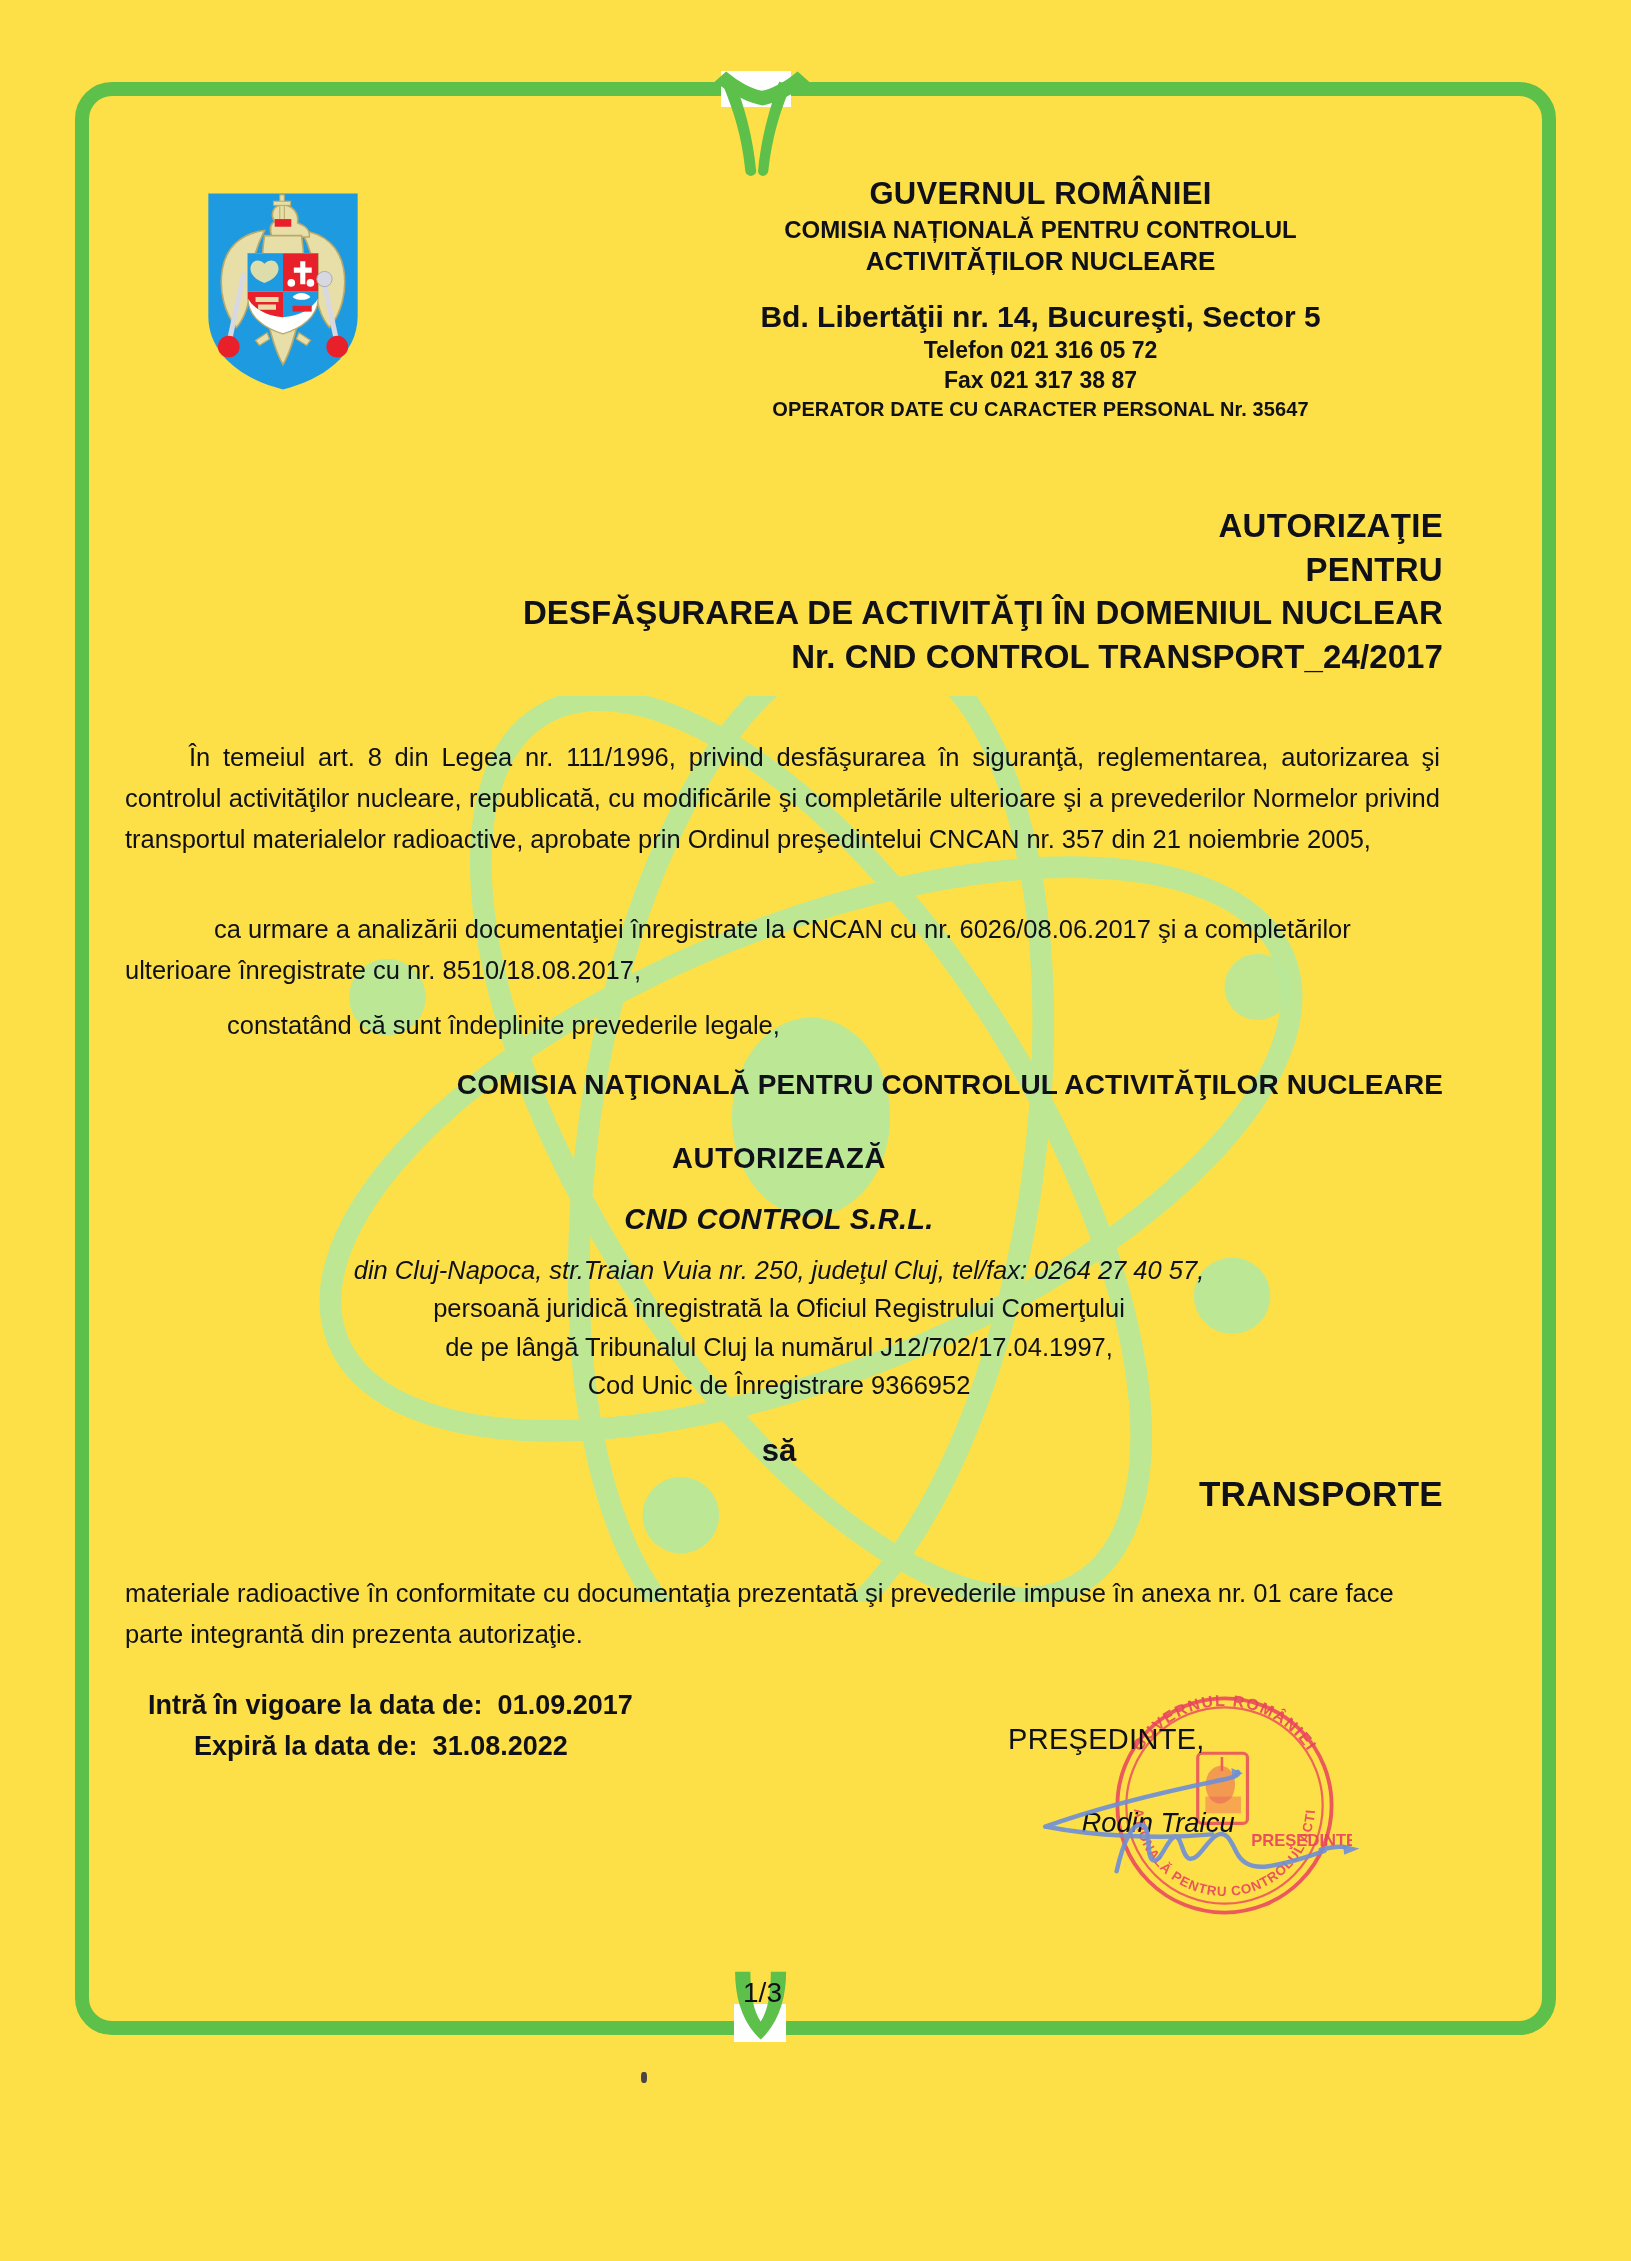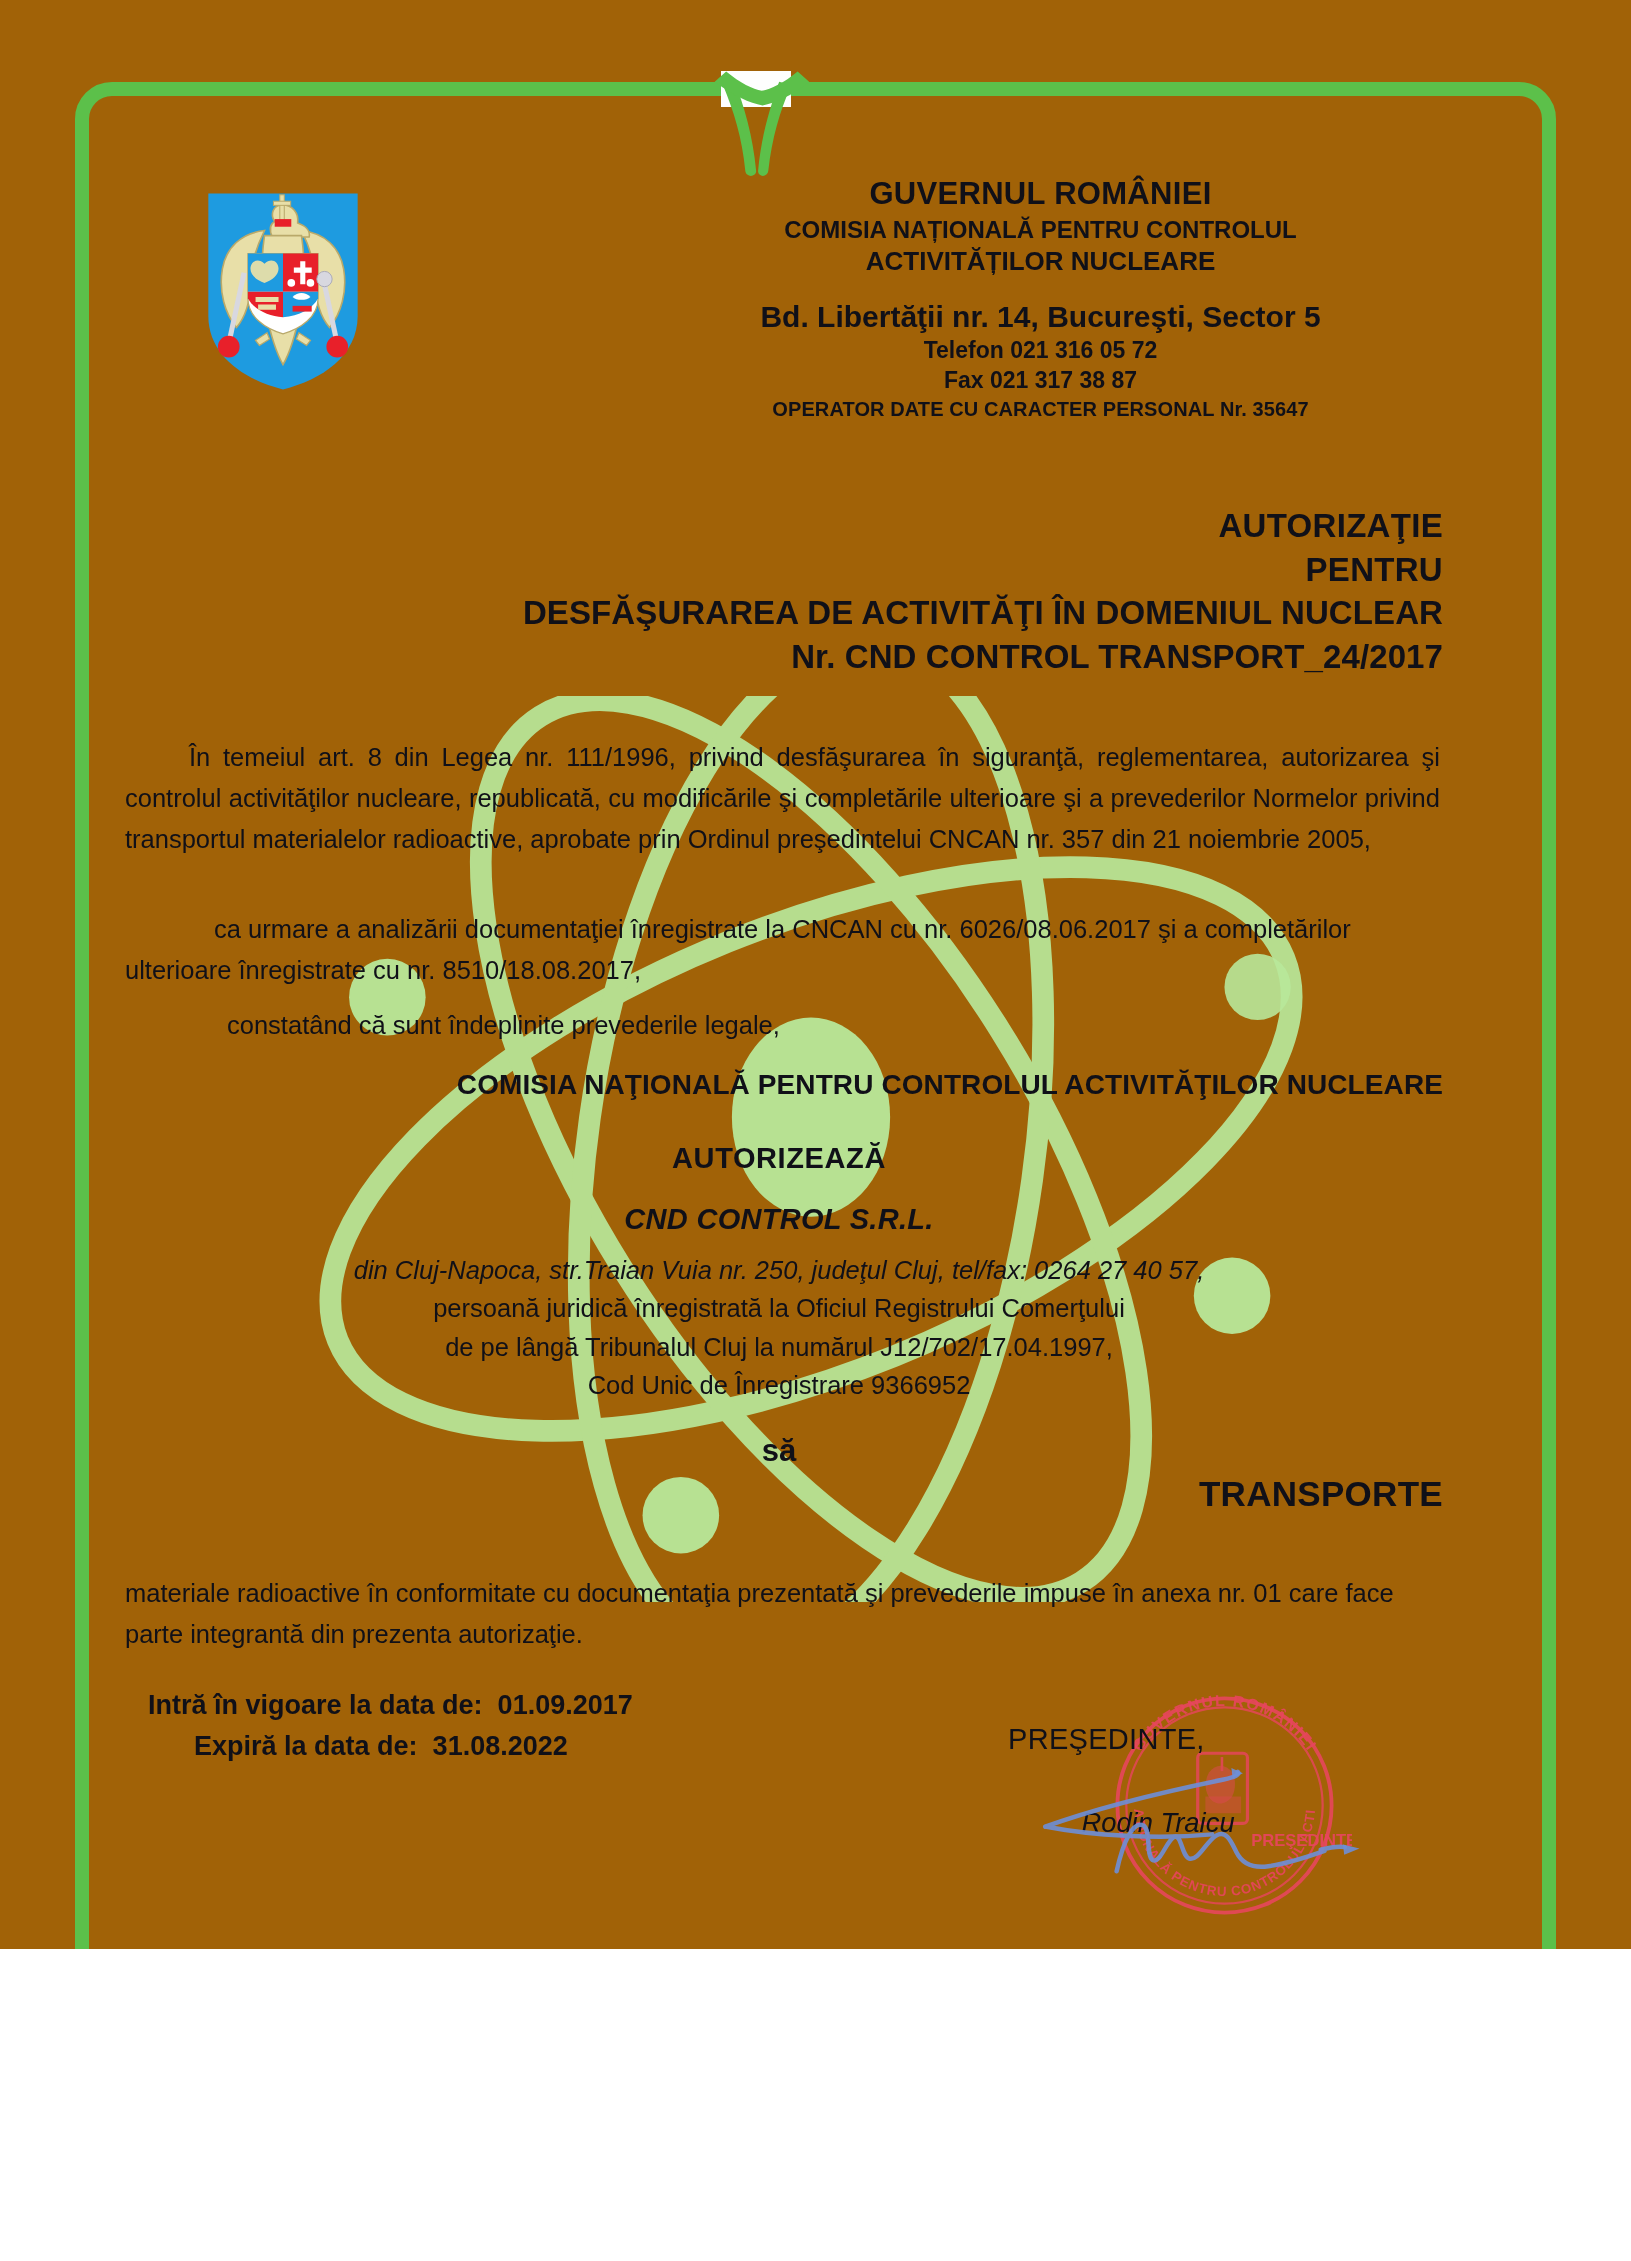--- a/index.html
+++ b/index.html
@@ -9,22 +9,22 @@
   }
   body {
     font-family: "Liberation Sans", sans-serif;
     color: #101018;
   }
 
   
   .page {
     position: relative;
     width: 1631px;
-    height: 1949px;
-    background: #a16207;
+    height: 2261px;
+    background: #fde047;
     overflow: hidden;
   }
 
   
   .border-frame {
     position: absolute;
     left: 75px;
     top: 82px;
     width: 1481px;
     height: 1953px;

